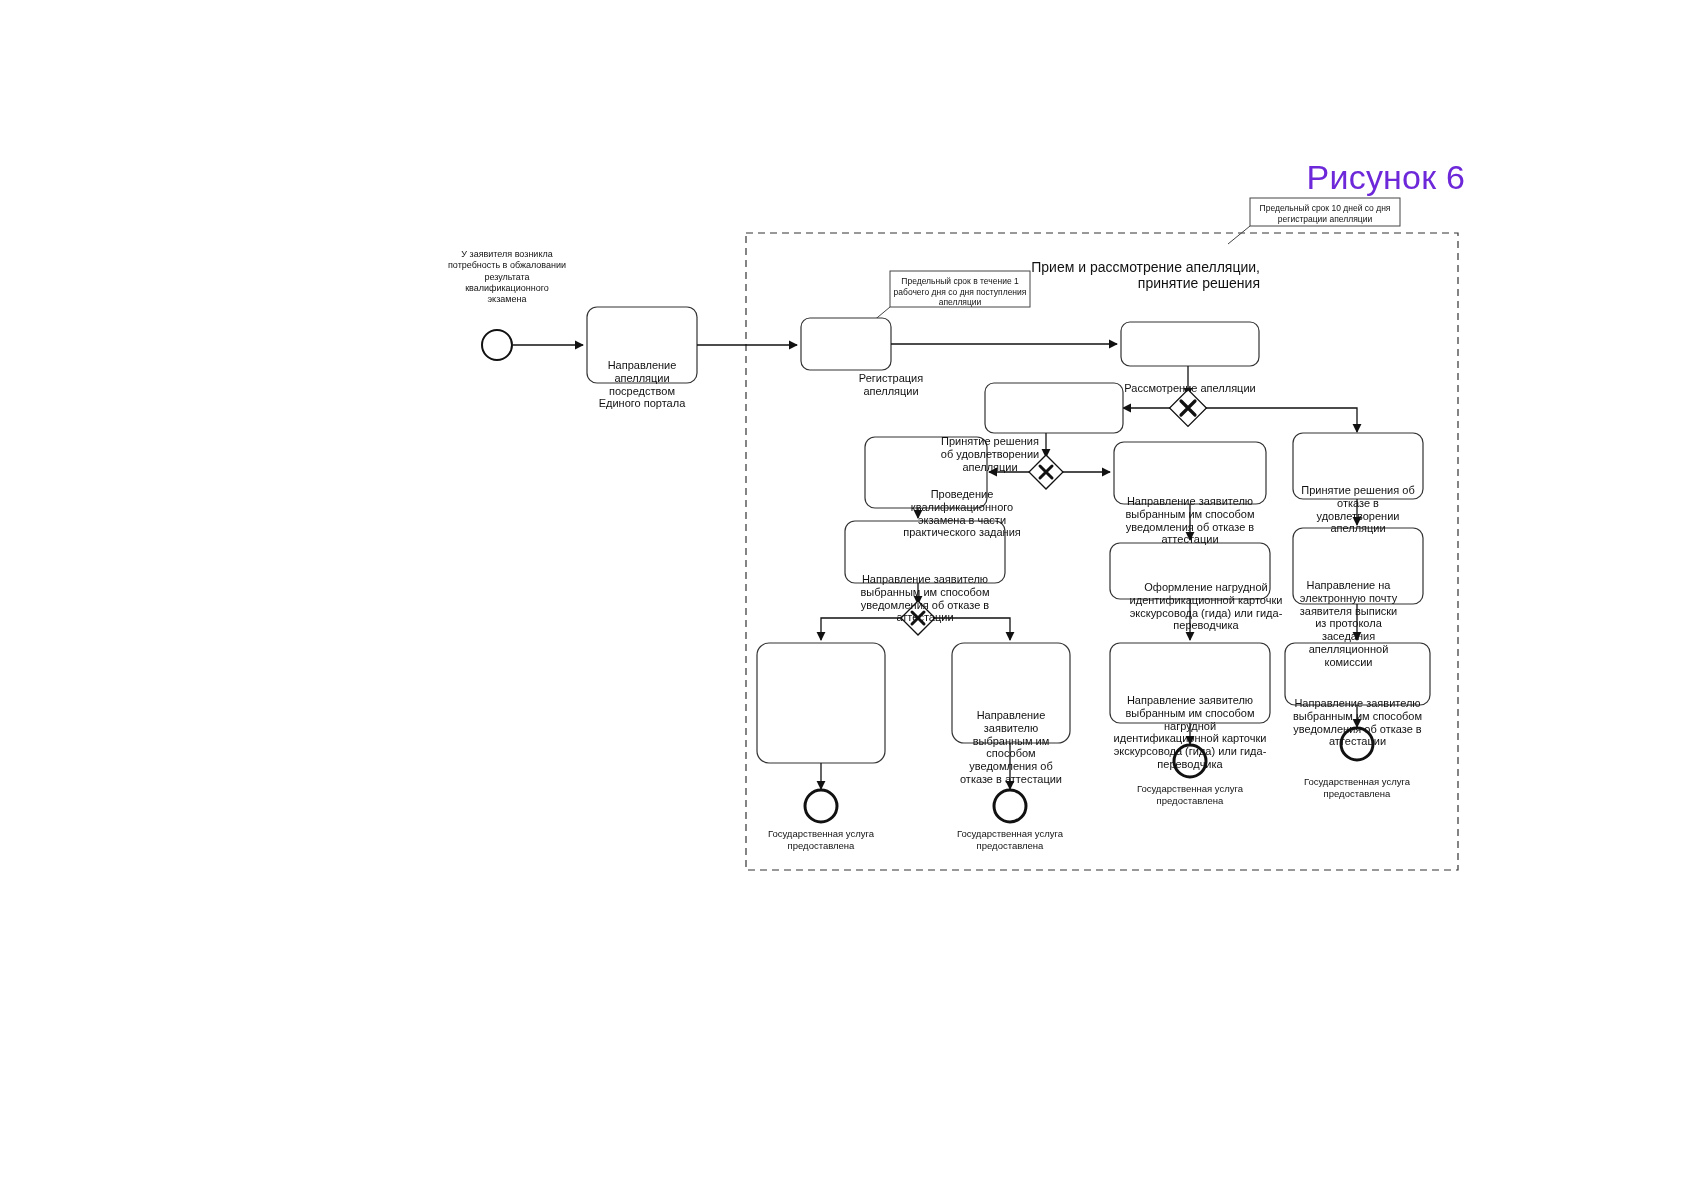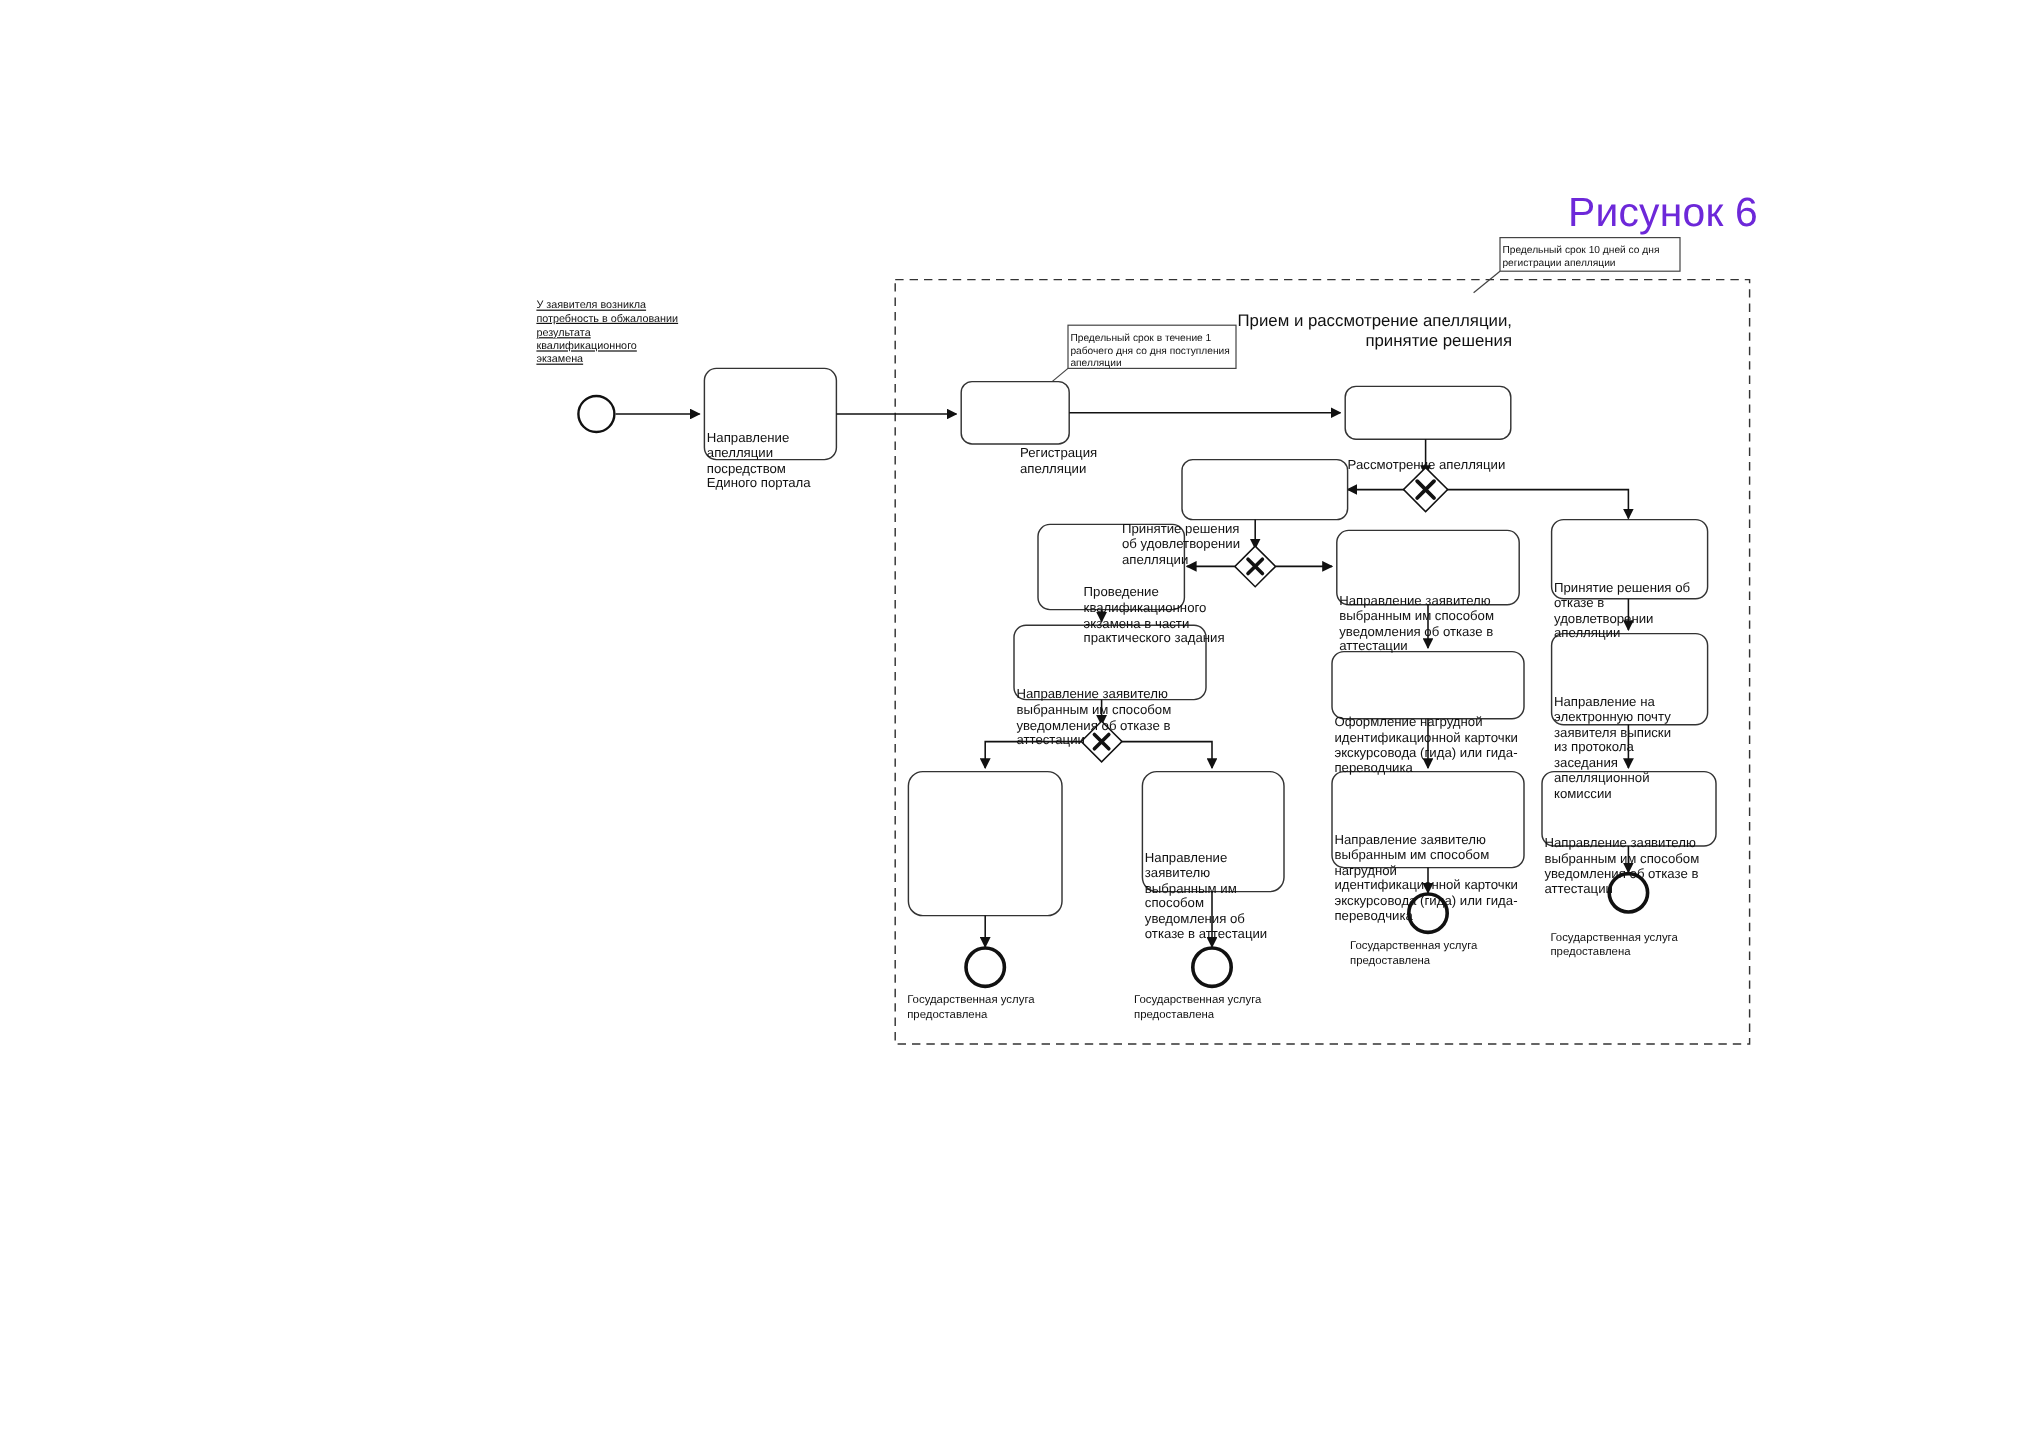--- a/index.html
+++ b/index.html
@@ -34,28 +34,28 @@
     right: 232px;
     top: 158px;
     font-size: 34px;
     letter-spacing: 0.2px;
     color: #6d28d9;
     white-space: nowrap;
   }
   
   .lbl {
     position: absolute;
-    text-align: left;
+    text-align: center;
     color: #111;
     line-height: 1.16;
     -webkit-font-smoothing: antialiased;
   }
   .lbl.task { font-size: 11px; margin-top: 46px; }
   .lbl.note { font-size: 8.5px; line-height: 1.25; }
-  .lbl.event { font-size: 9px; line-height: 1.25; text-decoration: underline; }
+  .lbl.event { font-size: 9px; line-height: 1.25; }
   .lbl.pool { font-size: 14px; }
   .lbl.endlbl { font-size: 9.5px; line-height: 1.25; }
 </style>
 </head>
 <body>
 
 <div id="diagram-root">
 
   <svg class="flow" viewBox="0 0 1697 1200" xmlns="http://www.w3.org/2000/svg">
     <defs>
@@ -178,21 +178,21 @@
   <div class="lbl task" style="left:935px; top:389px; width:110px;">Принятие решения об удовлетворении апелляции</div>
 
   <div class="lbl task" style="left:867px; top:442px; width:118px;padding-left:36px;">Проведение квалификационного экзамена в части практического задания</div>
 
   <div class="lbl task" style="left:1116px; top:449px; width:148px;">Направление заявителю выбранным им способом уведомления об отказе в аттестации</div>
 
   <div class="lbl task" style="left:1295px; top:438px; width:126px;">Принятие решения об отказе в удовлетворении апелляции</div>
 
   <div class="lbl task" style="left:847px; top:527px; width:156px;">Направление заявителю выбранным им способом уведомления об отказе в аттестации</div>
 
-  <div class="lbl task" style="left:1112px; top:550px; width:188px;">Оформление нагрудной идентификационной карточки экскурсовода (гида) или гида-переводчика</div>
+  <div class="lbl task" style="left:1112px; top:535px; width:188px;">Оформление нагрудной идентификационной карточки экскурсовода (гида) или гида-переводчика</div>
 
   <div class="lbl task" style="left:1295px; top:533px; width:107px;">Направление на электронную почту заявителя выписки из протокола заседания апелляционной комиссии</div>
 
 
   <div class="lbl task" style="left:954px; top:663px; width:114px;">Направление заявителю выбранным им способом уведомления об отказе в аттестации</div>
 
   <div class="lbl task" style="left:1112px; top:648px; width:156px;">Направление заявителю выбранным им способом нагрудной идентификационной карточки экскурсовода (гида) или гида-переводчика</div>
 
   <div class="lbl task" style="left:1287px; top:651px; width:141px;">Направление заявителю выбранным им способом уведомления об отказе в аттестации</div>
 

